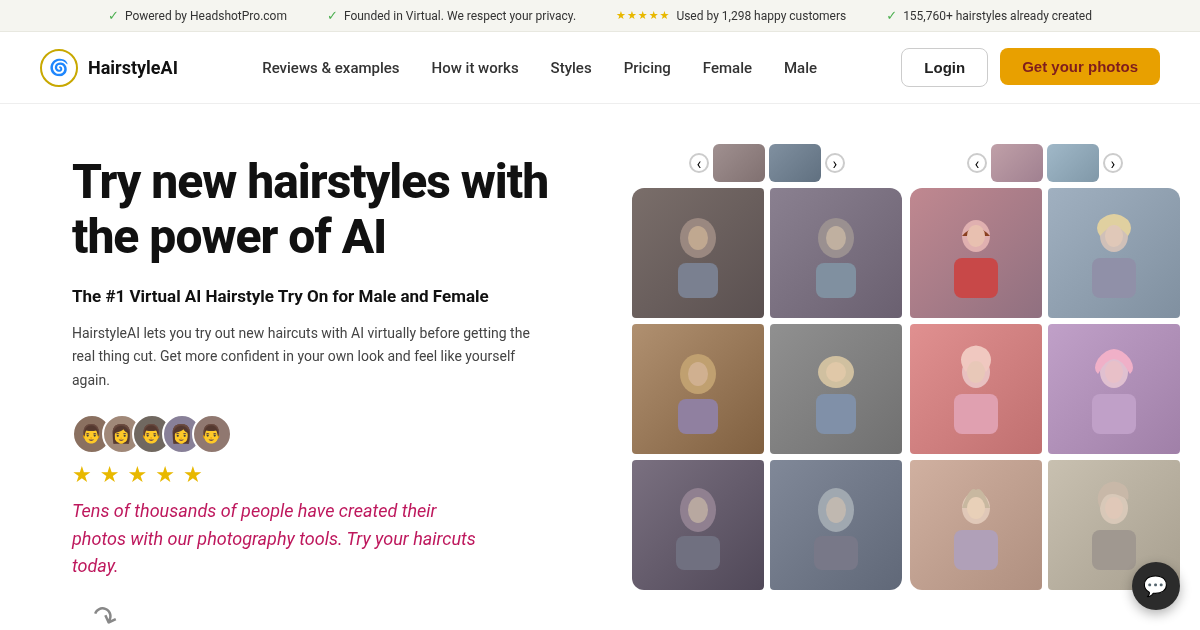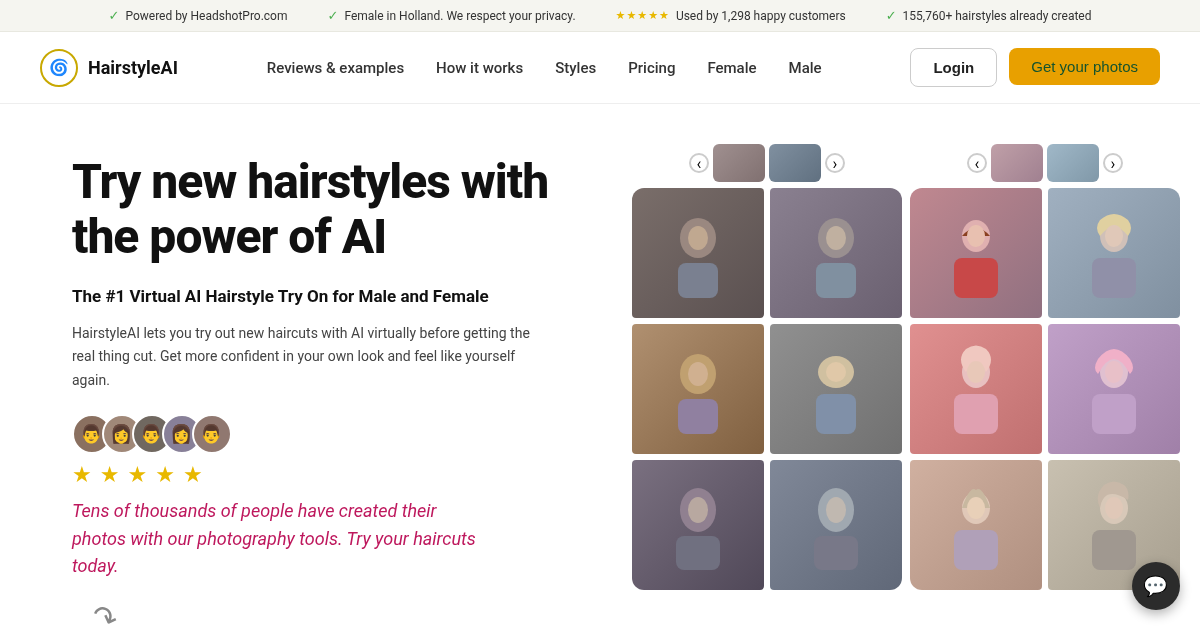--- a/index.html
+++ b/index.html
@@ -86,22 +86,22 @@
       font-weight: 600;
       color: #222;
       cursor: pointer;
     }
     .btn-cta {
       padding: 10px 22px;
       border: none;
       border-radius: 8px;
       background: #e8a000;
       font-size: 15px;
-      font-weight: 400;
-      color: #14532d;
+      font-weight: 700;
+      color: #7f1d1d;
       cursor: pointer;
     }
 
     
     .hero {
       display: flex;
       padding: 40px 40px 0 40px;
       gap: 40px;
       position: relative;
       margin-left: 32px;
@@ -252,21 +252,21 @@
 </head>
 <body>
 
 <div class="top-bar">
   <div class="top-bar-item">
     <span class="top-bar-check">✓</span>
     <span>Powered by HeadshotPro.com</span>
   </div>
   <div class="top-bar-item">
     <span class="top-bar-check">✓</span>
-    <span>Female in Holland. We respect your privacy.</span>
+    <span>Founded in Virtual. We respect your privacy.</span>
   </div>
   <div class="top-bar-item">
     <span class="stars-inline">★★★★★</span>
     <span>Used by 1,298 happy customers</span>
   </div>
   <div class="top-bar-item">
     <span class="top-bar-check">✓</span>
     <span>155,760+ hairstyles already created</span>
   </div>
 </div>

